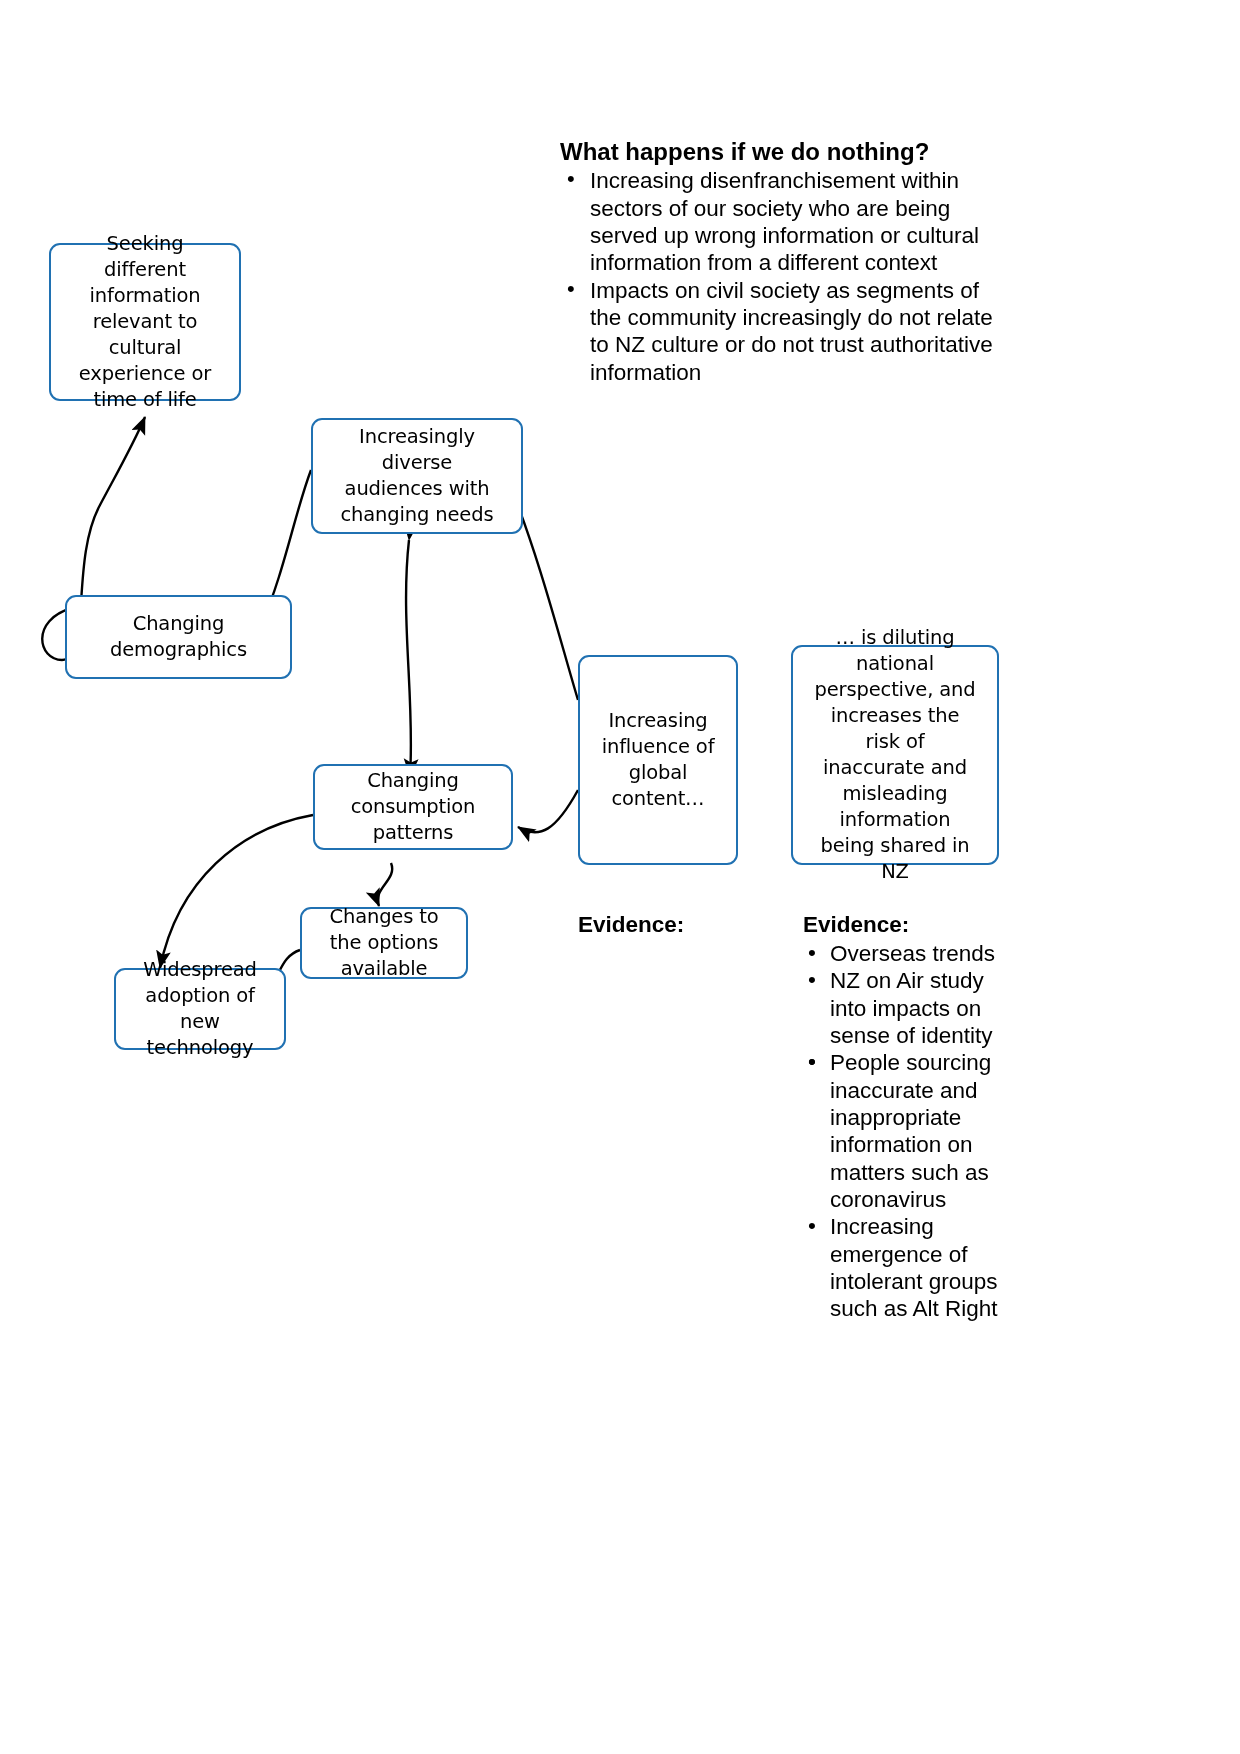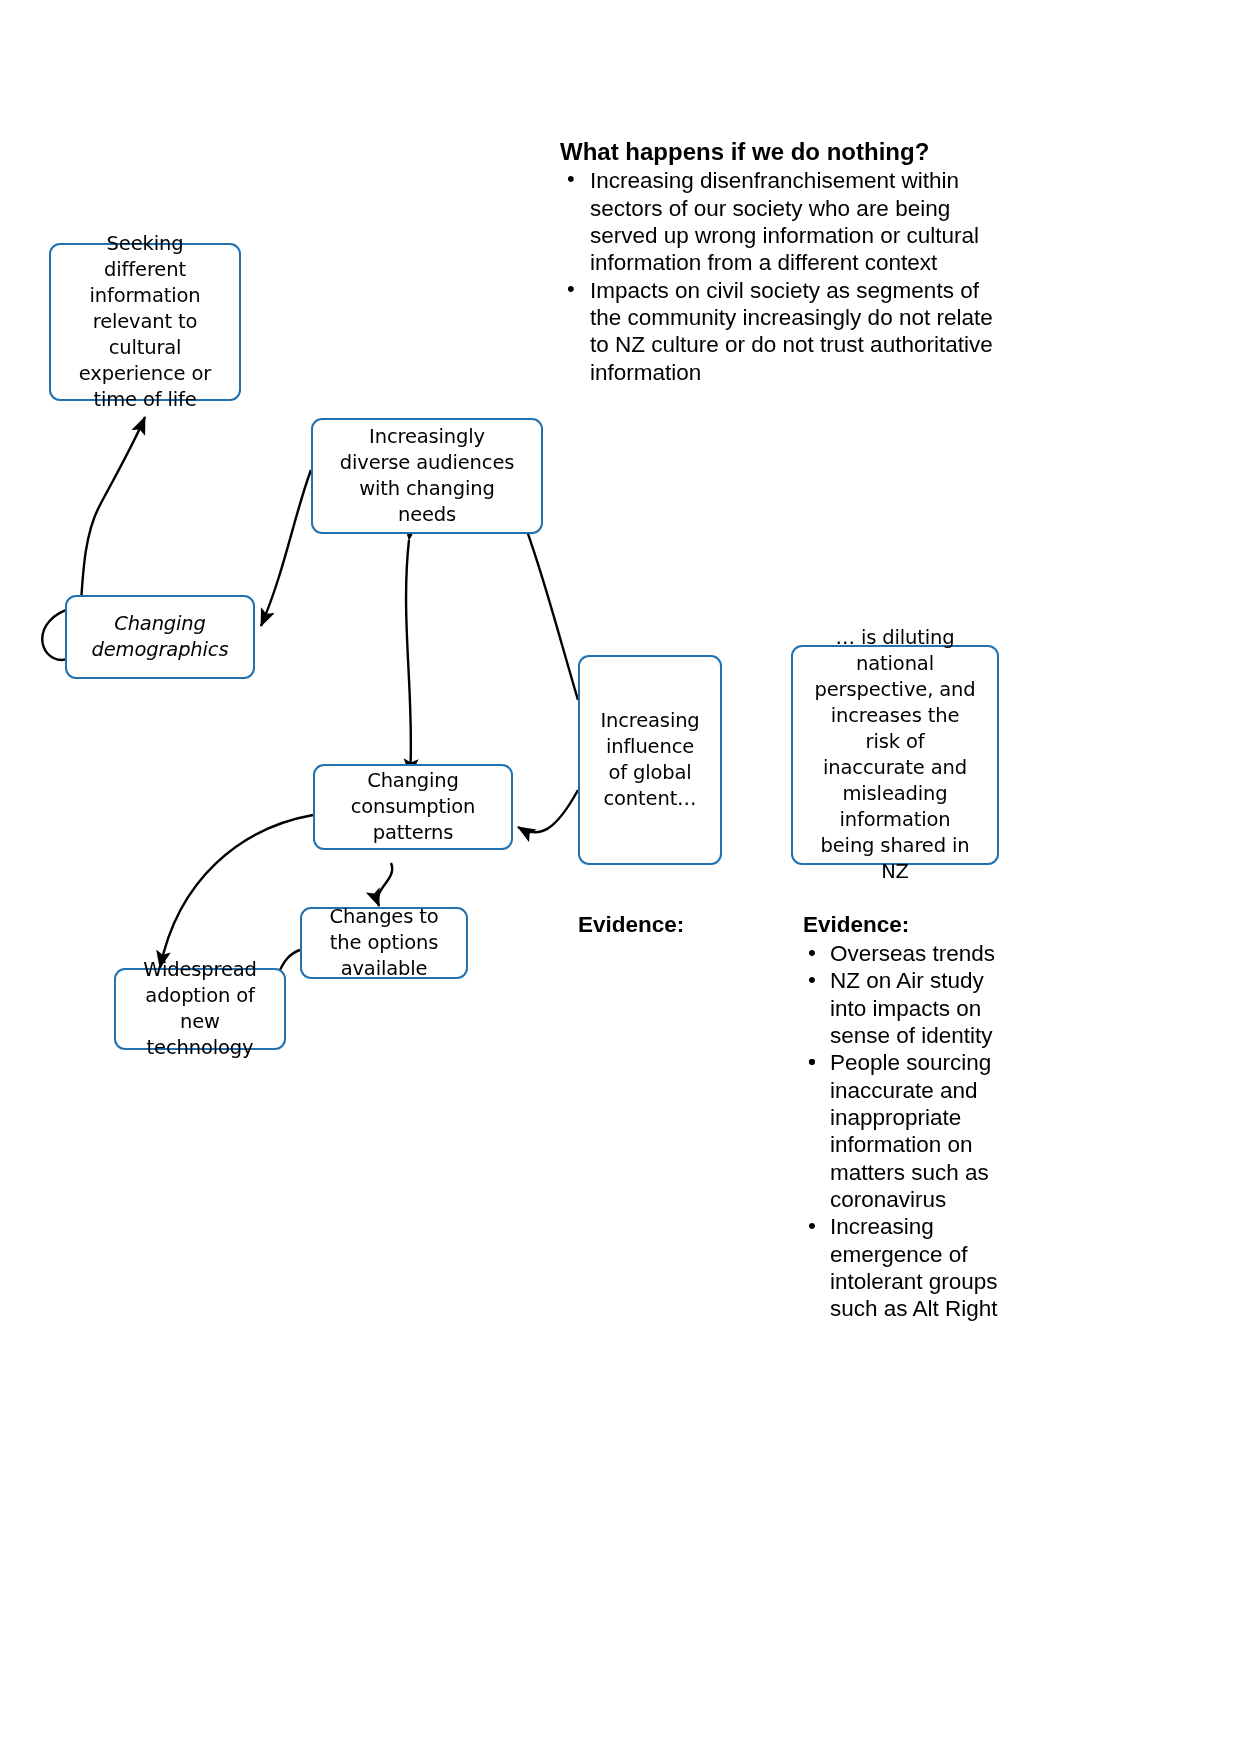--- a/index.html
+++ b/index.html
@@ -138,41 +138,41 @@
 
     <path d="M 391,863 C 398,880 372,888 379,906" fill="none" stroke="#000000" stroke-width="2.4" marker-end="url(#ah)"></path>
 
     <path d="M 300,950 C 276,958 282,986 256,996" fill="none" stroke="#000000" stroke-width="2.4" marker-end="url(#ah)"></path>
   </svg>
 
   <div class="node" style="left:49px; top:243px; width:192px; height:158px;">
     <span>Seeking different information relevant to cultural experience or time of life</span>
   </div>
 
-  <div class="node" style="left:311px; top:418px; width:232px; height:116px;">
+  <div class="node" style="left:311px; top:418px; width:212px; height:116px;">
     <span>Increasingly diverse audiences with changing needs</span>
   </div>
 
-  <div class="node" style="left:65px; top:595px; width:190px; height:84px;font-style:italic;">
+  <div class="node" style="left:65px; top:595px; width:227px; height:84px;">
     <span>Changing demographics</span>
   </div>
 
   <div class="node" style="left:313px; top:764px; width:200px; height:86px;">
     <span>Changing consumption patterns</span>
   </div>
 
   <div class="node" style="left:300px; top:907px; width:168px; height:72px;">
     <span>Changes to the options available</span>
   </div>
 
   <div class="node" style="left:78px; top:968px; width:172px; height:82px;margin-left:36px;">
     <span>Widespread adoption of new technology</span>
   </div>
 
-  <div class="node" style="left:578px; top:655px; width:144px; height:210px;">
+  <div class="node" style="left:578px; top:655px; width:160px; height:210px;">
     <span>Increasing influence of global content…</span>
   </div>
 
   <div class="node" style="left:791px; top:645px; width:208px; height:220px;">
     <span>… is diluting national perspective, and increases the risk of inaccurate and misleading information being shared in NZ</span>
   </div>
 
   <div class="textblock" style="left:560px; top:138px; width:445px;">
     <div class="tb-title">What happens if we do nothing?</div>
     <ul class="tb-list">

